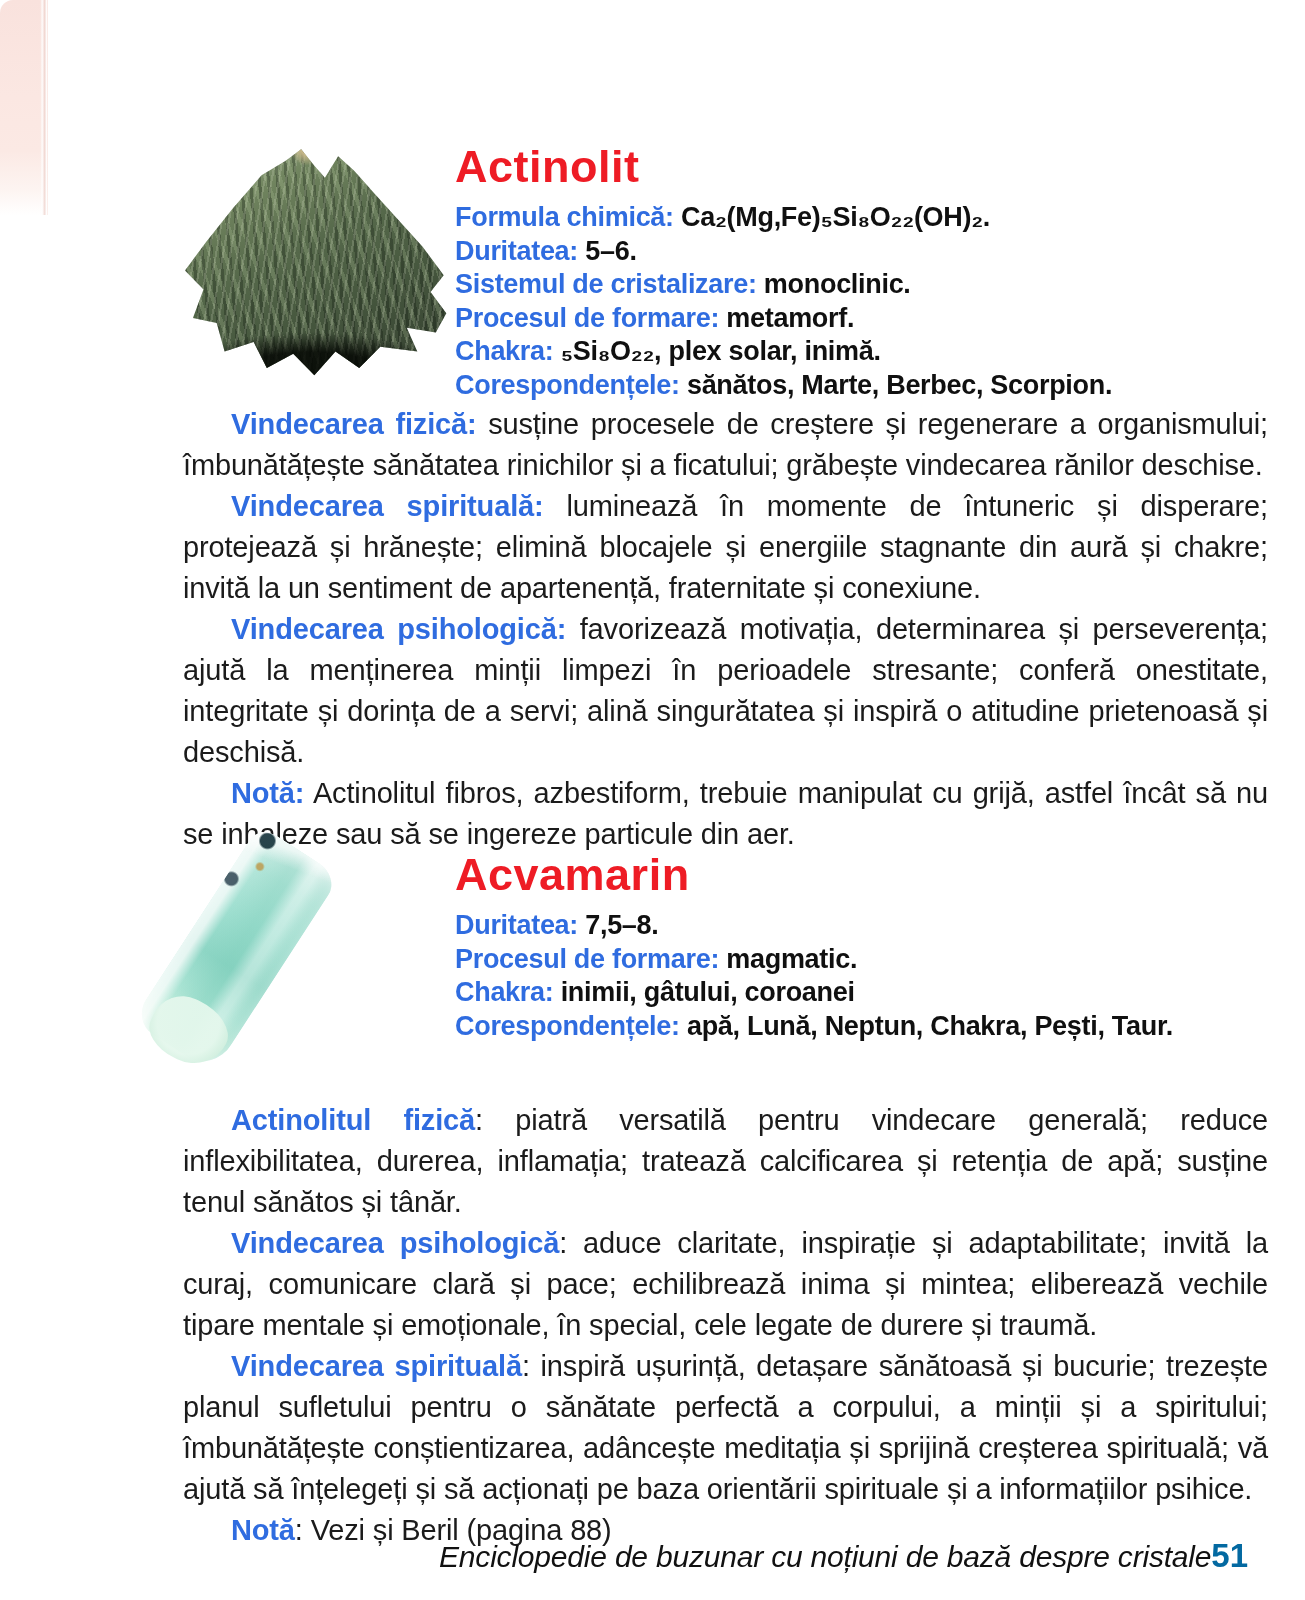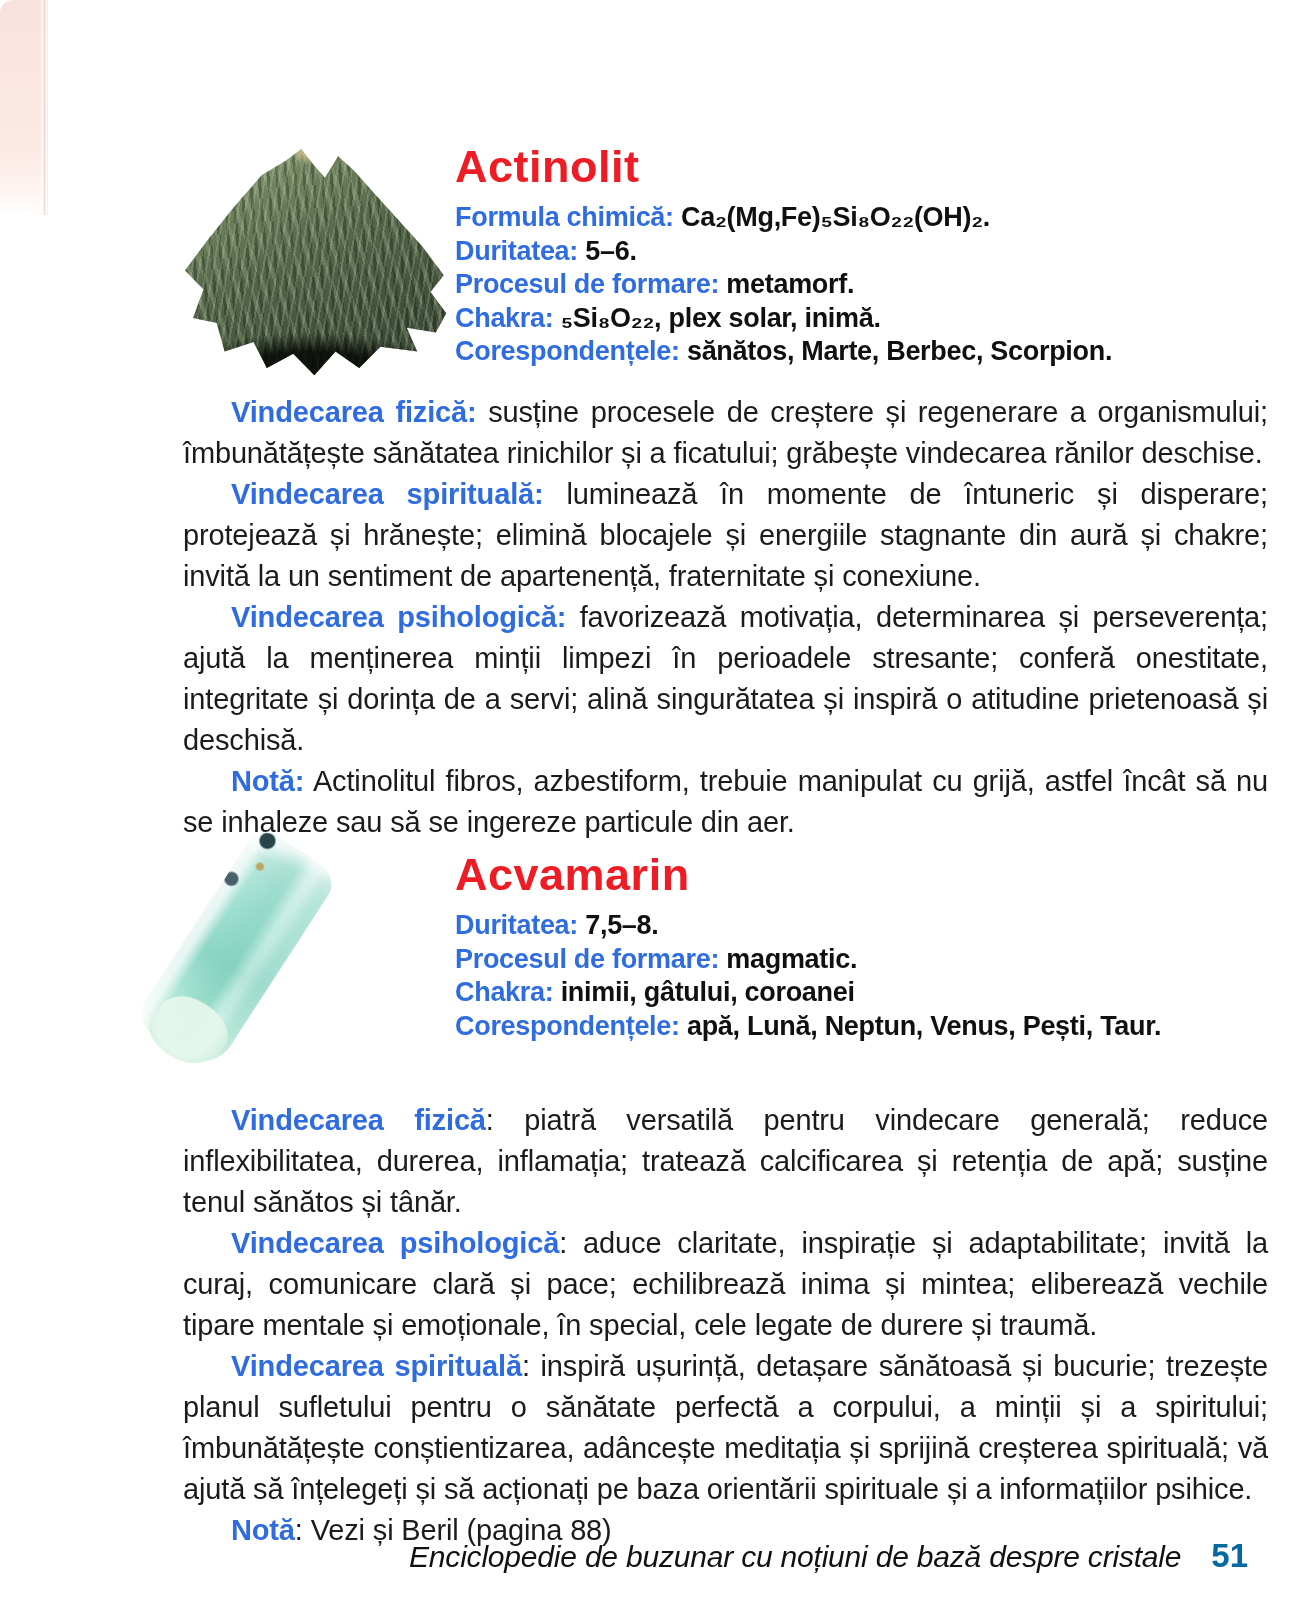--- a/index.html
+++ b/index.html
@@ -98,21 +98,20 @@
     letter-spacing: -.15px;
     color: #1b1b1b;
   }
   .lead { color: #2f6ce0; font-weight: 700; }
   .sep { color: #1b1b1b; font-weight: 400; }
 
   .footer {
     position: absolute;
     left: 183px; right: 57px; top: 1537px;
     display: flex; justify-content: flex-end; align-items: baseline;
-    gap: 30px;
   }
   .footer-title { font-style: italic; font-size: 30px; color: #111; letter-spacing: -.2px; }
   .footer-num { font-size: 33px; font-weight: 700; color: #0369a1; }
 </style>
 </head>
 <body>
 
 <div class="page">
   <div class="pink-edge"></div>
 
@@ -123,20 +122,24 @@
       </div>
       <div class="info">
         <h2 class="mineral-name">Actinolit</h2>
         <div class="prop">
           <span class="prop-label">Formula chimică:</span>
           <span class="prop-value">Ca₂(Mg,Fe)₅Si₈O₂₂(OH)₂.</span>
         </div>
         <div class="prop">
           <span class="prop-label">Duritatea:</span>
           <span class="prop-value">5–6.</span>
+        </div>
+        <div class="prop">
+          <span class="prop-label">Sistemul de cristalizare:</span>
+          <span class="prop-value">monoclinic.</span>
         </div>
         <div class="prop">
           <span class="prop-label">Procesul de formare:</span>
           <span class="prop-value">metamorf.</span>
         </div>
         <div class="prop">
           <span class="prop-label">Chakra:</span>
           <span class="prop-value">₅Si₈O₂₂, plex solar, inimă.</span>
         </div>
         <div class="prop">
@@ -167,26 +170,26 @@
         <div class="prop">
           <span class="prop-label">Procesul de formare:</span>
           <span class="prop-value">magmatic.</span>
         </div>
         <div class="prop">
           <span class="prop-label">Chakra:</span>
           <span class="prop-value">inimii, gâtului, coroanei</span>
         </div>
         <div class="prop">
           <span class="prop-label">Corespondențele:</span>
-          <span class="prop-value">apă, Lună, Neptun, Venus, Pești, Taur.</span>
+          <span class="prop-value">apă, Lună, Neptun, Chakra, Pești, Taur.</span>
         </div>
       </div>
     </div>
     <div class="paras">
-      <p><span class="lead">Vindecarea fizică</span><span class="sep">:</span> <span>piatră versatilă pentru vindecare generală; reduce inflexibilitatea, durerea, inflamația; tratează calcificarea și retenția de apă; susține tenul sănătos și tânăr.</span></p>
+      <p><span class="lead">Actinolitul fizică</span><span class="sep">:</span> <span>piatră versatilă pentru vindecare generală; reduce inflexibilitatea, durerea, inflamația; tratează calcificarea și retenția de apă; susține tenul sănătos și tânăr.</span></p>
       <p><span class="lead">Vindecarea psihologică</span><span class="sep">:</span> <span>aduce claritate, inspirație și adaptabilitate; invită la curaj, comunicare clară și pace; echilibrează inima și mintea; eliberează vechile tipare mentale și emoționale, în special, cele legate de durere și traumă.</span></p>
       <p><span class="lead">Vindecarea spirituală</span><span class="sep">:</span> <span>inspiră ușurință, detașare sănătoasă și bucurie; trezește planul sufletului pentru o sănătate perfectă a corpului, a minții și a spiritului; îmbunătățește conștientizarea, adâncește meditația și sprijină creșterea spirituală; vă ajută să înțelegeți și să acționați pe baza orientării spirituale și a informațiilor psihice.</span></p>
       <p><span class="lead">Notă</span><span class="sep">:</span> <span>Vezi și Beril (pagina 88)</span></p>
     </div>
   </section>
 
   <div class="footer">
     <span class="footer-title">Enciclopedie de buzunar cu noțiuni de bază despre cristale</span>
     <span class="footer-num">51</span>
   </div>

